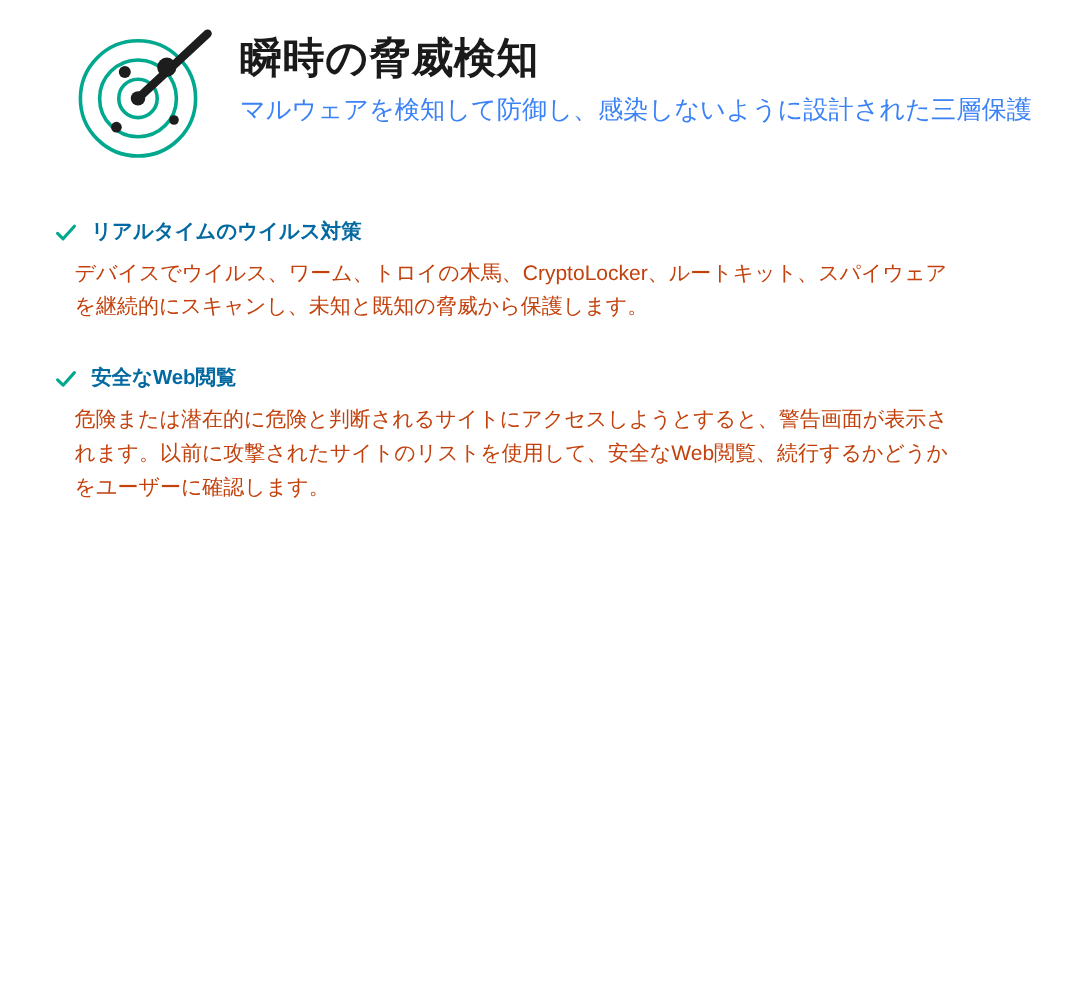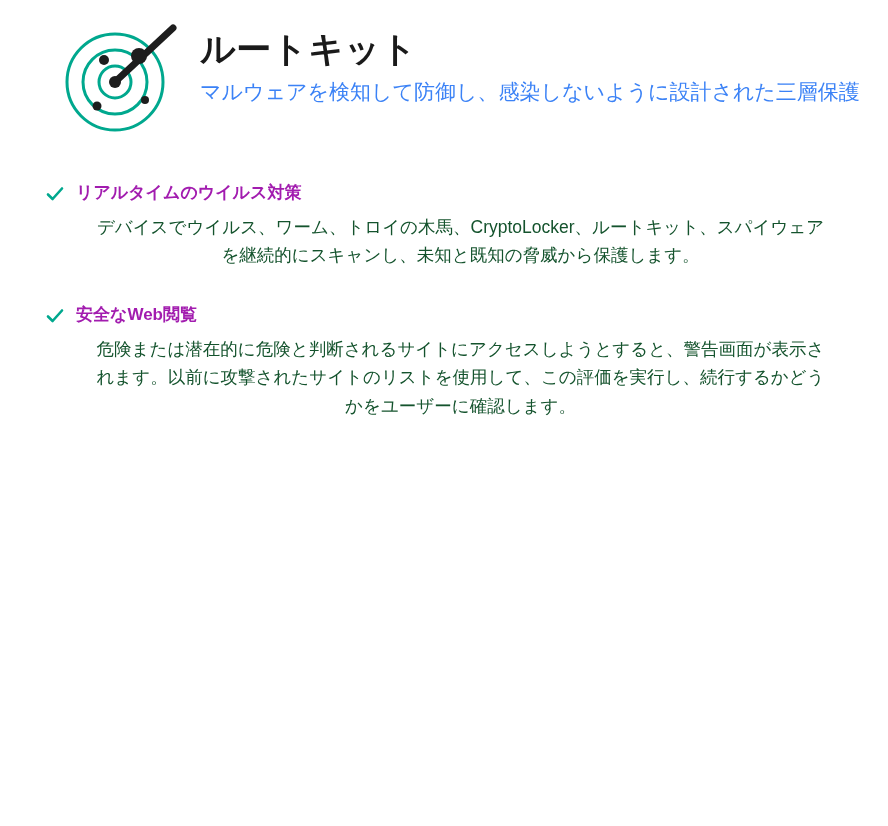--- a/index.html
+++ b/index.html
@@ -71,31 +71,30 @@
   .check-icon {
     flex: 0 0 auto;
     width: 18px;
     height: 18px;
     margin-top: 3px;
     margin-right: 12px;
   }
   .feature-title {
     font-size: 17px;
     font-weight: bold;
-    color: #a21caf;
+    color: #0369a1;
     line-height: 1.3;
   }
   .feature-body {
-    margin-left: 42px;
+    margin-left: 16px;
     margin-top: 9px;
     font-size: 17.5px;
     line-height: 1.62;
-    color: #14532d;
+    color: #c2410c;
     max-width: 745px;
-    text-align: center;
   }
 </style>
 </head>
 <body>
 
 <div class="page">
 
   <div class="header">
     <div class="header-icon">
       <svg viewBox="0 0 118 118" width="118" height="118" aria-hidden="true">
@@ -106,21 +105,21 @@
         </g>
         <line x1="55" y1="62" x2="113" y2="8" stroke="#1d1d1d" stroke-width="7" stroke-linecap="round"></line>
         <circle cx="55" cy="62" r="6" fill="#1d1d1d"></circle>
         <circle cx="79" cy="36" r="8" fill="#1d1d1d"></circle>
         <circle cx="44" cy="40" r="5" fill="#1d1d1d"></circle>
         <circle cx="37" cy="86" r="4.5" fill="#1d1d1d"></circle>
         <circle cx="85" cy="80" r="4" fill="#1d1d1d"></circle>
       </svg>
     </div>
     <div class="header-text">
-      <h1 class="header-title">ルートキット</h1>
+      <h1 class="header-title">瞬時の脅威検知</h1>
       <p class="header-subtitle">マルウェアを検知して防御し、感染しないように設計された三層保護</p>
     </div>
   </div>
 
   <div class="features">
 
     <div class="feature">
       <div class="feature-head">
         <span class="check-icon">
           <svg viewBox="0 0 18 18" width="18" height="18" aria-hidden="true">
@@ -135,18 +134,18 @@
 
     <div class="feature">
       <div class="feature-head">
         <span class="check-icon">
           <svg viewBox="0 0 18 18" width="18" height="18" aria-hidden="true">
             <polyline points="2,9.5 6.6,14 16,3.5" fill="none" stroke="#00a88e" stroke-width="2.6" stroke-linecap="round" stroke-linejoin="round"></polyline>
           </svg>
         </span>
         <span class="feature-title">安全なWeb閲覧</span>
       </div>
-      <div class="feature-body">危険または潜在的に危険と判断されるサイトにアクセスしようとすると、警告画面が表示されます。以前に攻撃されたサイトのリストを使用して、この評価を実行し、続行するかどうかをユーザーに確認します。</div>
+      <div class="feature-body">危険または潜在的に危険と判断されるサイトにアクセスしようとすると、警告画面が表示されます。以前に攻撃されたサイトのリストを使用して、安全なWeb閲覧、続行するかどうかをユーザーに確認します。</div>
     </div>
 
 
   </div>
 </div>
 
 </body></html>

